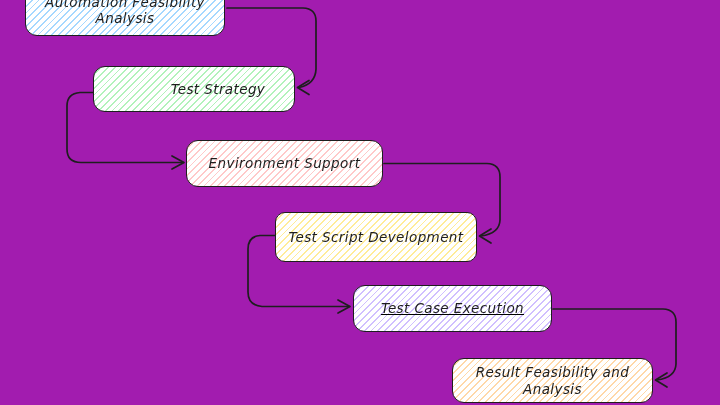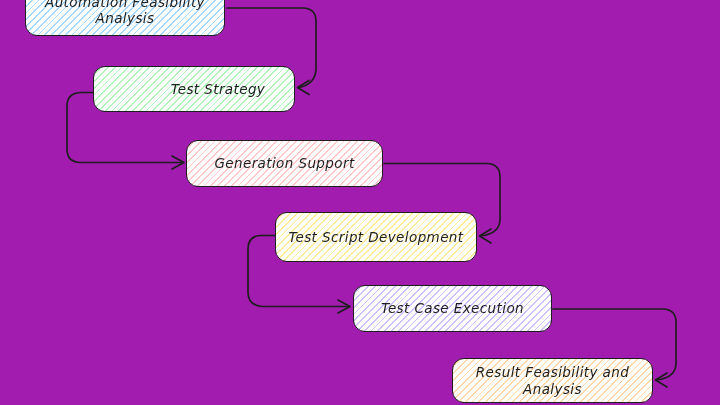--- a/index.html
+++ b/index.html
@@ -58,26 +58,26 @@
 <div class="canvas">
 
   <div class="node" id="n1" style="background: repeating-linear-gradient(135deg, rgb(165, 216, 255) 0px, rgb(165, 216, 255) 1.3px, rgb(255, 255, 255) 1.3px, rgb(255, 255, 255) 4.8px); border-color: rgb(30, 30, 30);">
     <span class="node-label">Automation Feasibility
 Analysis</span>
   </div>
   <div class="node" id="n2" style="background: repeating-linear-gradient(135deg, rgb(178, 242, 187) 0px, rgb(178, 242, 187) 1.3px, rgb(255, 255, 255) 1.3px, rgb(255, 255, 255) 4.8px); border-color: rgb(30, 30, 30); padding-left: 48px;">
     <span class="node-label">Test Strategy</span>
   </div>
   <div class="node" id="n3" style="background: repeating-linear-gradient(135deg, rgb(255, 201, 201) 0px, rgb(255, 201, 201) 1.3px, rgb(255, 255, 255) 1.3px, rgb(255, 255, 255) 4.8px); border-color: rgb(30, 30, 30);">
-    <span class="node-label">Generation Support</span>
+    <span class="node-label">Environment Support</span>
   </div>
-  <div class="node" id="n4" style="background: repeating-linear-gradient(135deg, rgb(255, 236, 153) 0px, rgb(255, 236, 153) 1.3px, rgb(255, 255, 255) 1.3px, rgb(255, 255, 255) 4.8px); border-color: rgb(30, 30, 30);">
+  <div class="node" id="n4" style="background: repeating-linear-gradient(135deg, rgb(255, 236, 153) 0px, rgb(255, 236, 153) 1.3px, rgb(255, 255, 255) 1.3px, rgb(255, 255, 255) 4.8px); border-color: rgb(30, 30, 30); border-radius: 10px;">
     <span class="node-label">Test Script Development</span>
   </div>
-  <div class="node" id="n5" style="background: repeating-linear-gradient(135deg, rgb(208, 191, 255) 0px, rgb(208, 191, 255) 1.3px, rgb(255, 255, 255) 1.3px, rgb(255, 255, 255) 4.8px); border-color: rgb(30, 30, 30);">
+  <div class="node" id="n5" style="background: repeating-linear-gradient(135deg, rgb(208, 191, 255) 0px, rgb(208, 191, 255) 1.3px, rgb(255, 255, 255) 1.3px, rgb(255, 255, 255) 4.8px); border-color: rgb(30, 30, 30); text-decoration: underline;">
     <span class="node-label">Test Case Execution</span>
   </div>
   <div class="node" id="n6" style="background: repeating-linear-gradient(135deg, rgb(255, 216, 168) 0px, rgb(255, 216, 168) 1.3px, rgb(255, 255, 255) 1.3px, rgb(255, 255, 255) 4.8px); border-color: rgb(30, 30, 30);">
     <span class="node-label">Result Feasibility and
 Analysis</span>
   </div>
 
   <svg class="edges-layer" viewBox="0 0 720 405">
 
     <g>

